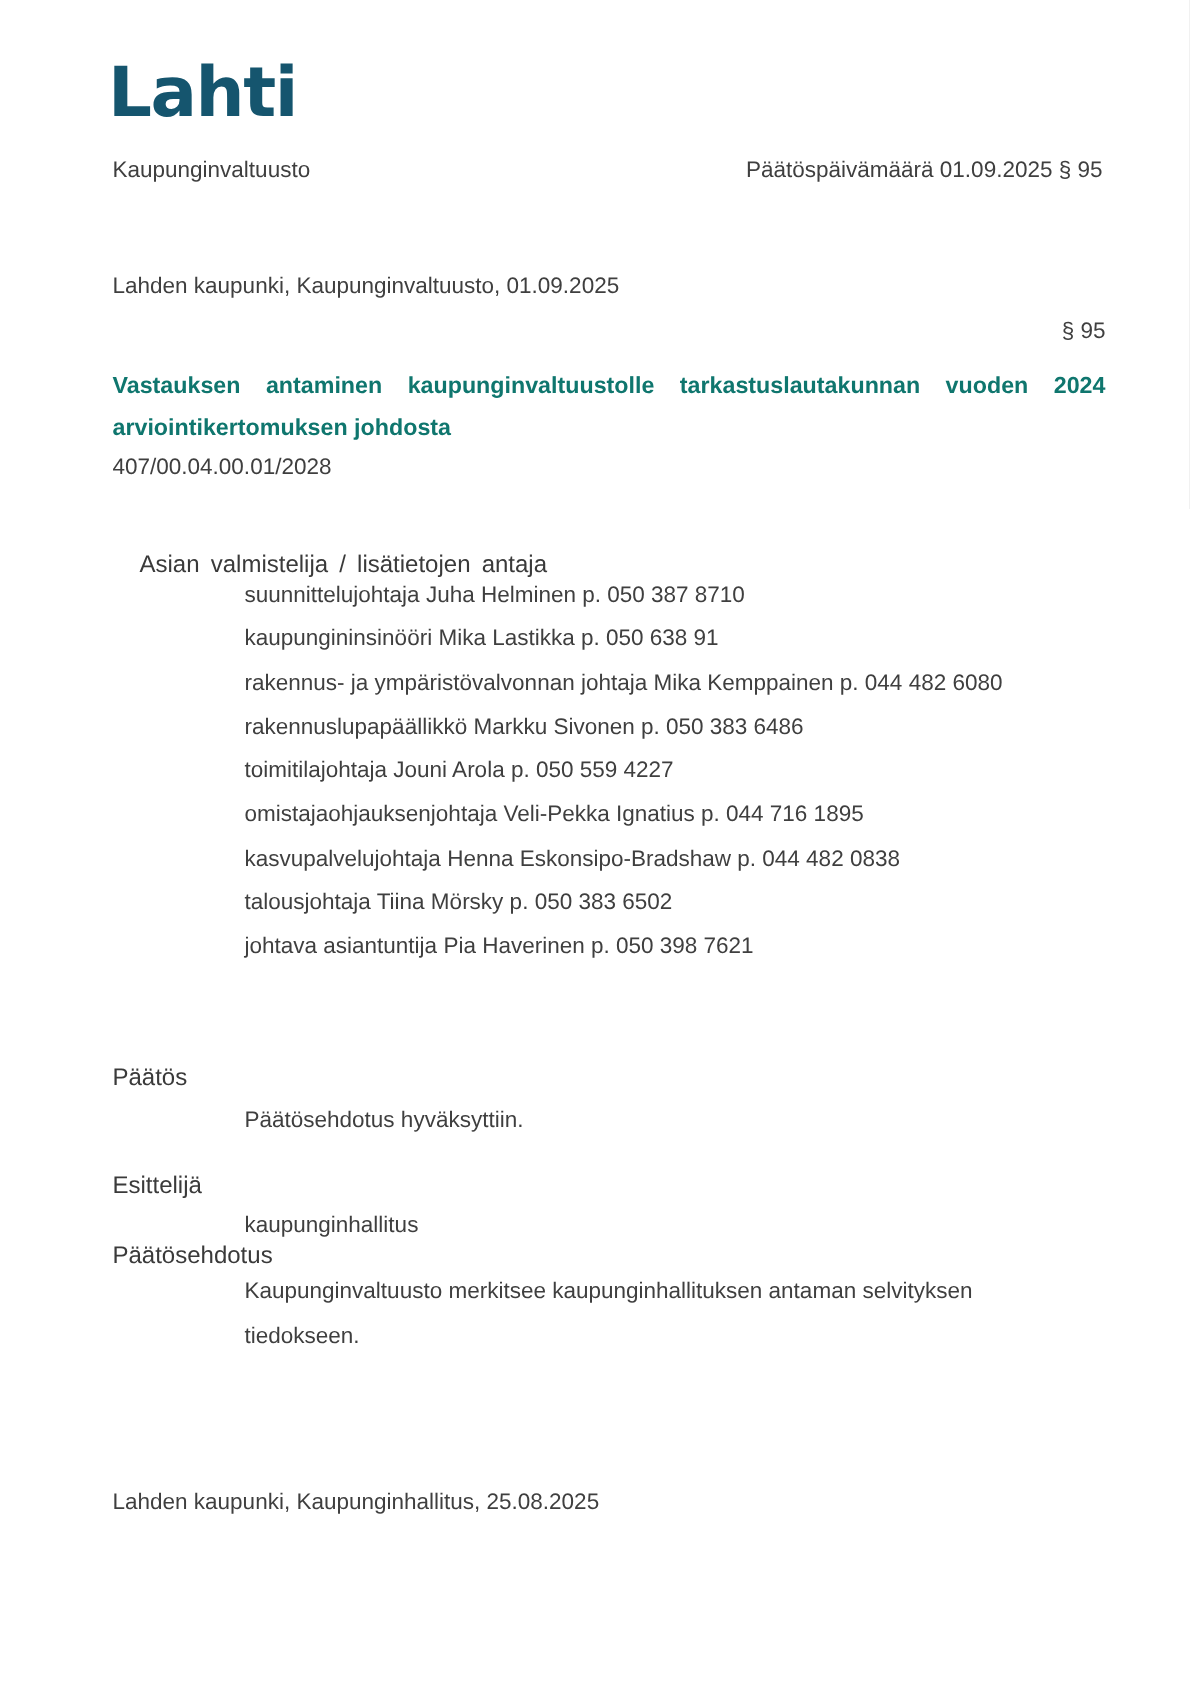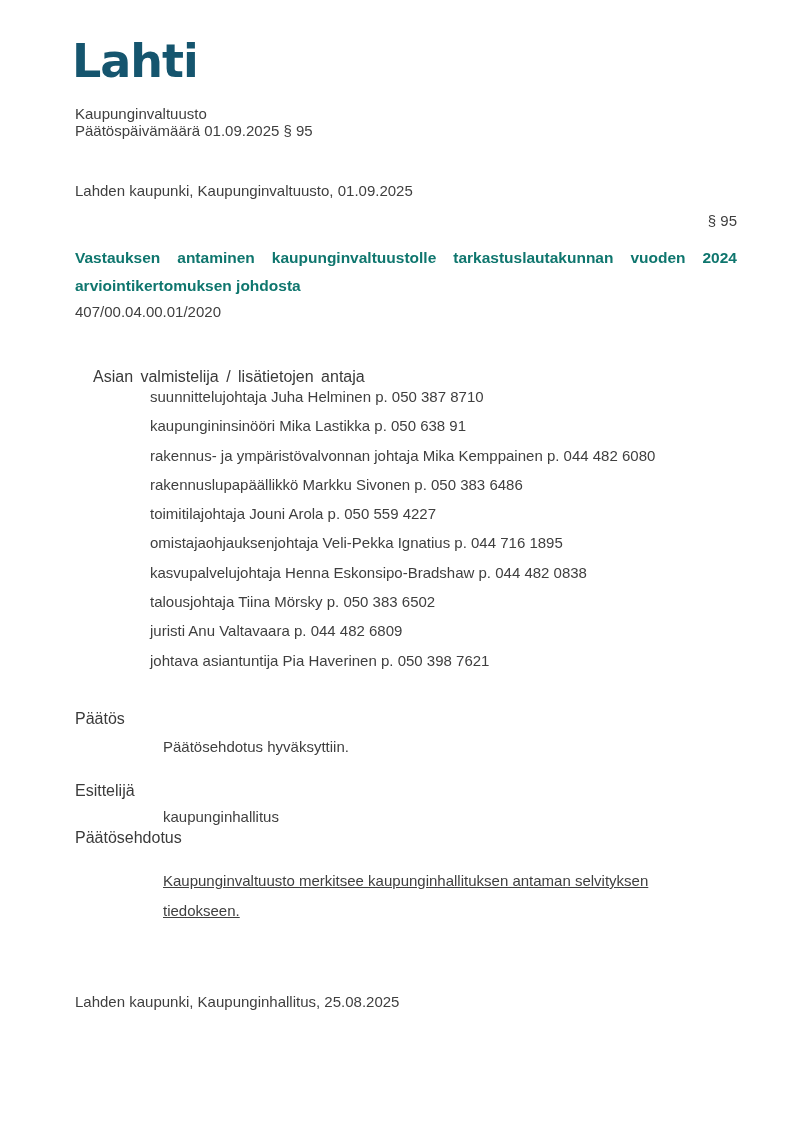--- a/index.html
+++ b/index.html
@@ -27,47 +27,46 @@
   }
   .header-row {
     position: absolute;
     top: 105px;
     left: 75px;
     right: 58px;
     display: flex;
     justify-content: space-between;
     font-size: 15px;
     color: #3f3f3f;
-    flex-direction: column;
   }
   .content { position: absolute; left: 75px; width: 662px; }
   .meeting-line { top: 182px; font-size: 15px; }
   .section-ref { top: 212px; font-size: 15px; text-align: right; }
   .doc-title {
     top: 244px;
     font-size: 15.5px;
     line-height: 28px;
     color: #0f766e;
     font-weight: 600;
     text-align: justify;
     text-align-last: left;
   }
   .case-number { top: 303px; font-size: 15px; }
   .sec-label { font-size: 16px; color: #3a3a3a; }
   .preparers-heading { top: 368px; word-spacing: 3px; margin-left: 18px; }
-  .contacts { top: 388px; left: 150px; width: 574px; font-size: 15px; }
+  .contacts { top: 388px; left: 163px; width: 574px; font-size: 15px; }
   .contact-line { height: 29.3px; }
   .decision-label { top: 710px; }
   .decision-text { top: 738px; left: 163px; font-size: 15px; }
   .presenter-label { top: 782px; }
   .presenter-text { top: 808px; left: 163px; font-size: 15px; }
   .proposal-label { top: 829px; }
   .proposal-text {
-    top: 866px; left: 163px; width: 540px;
-    font-size: 15px; line-height: 30px; text-decoration: underline;
+    top: 846px; left: 163px; width: 540px;
+    font-size: 15px; line-height: 30px;
   }
   .rationale-heading { top: 940px; word-spacing: 2px; }
   .footer-line { top: 993px; font-size: 15px; }
 </style>
 </head>
 <body>
 
 <div class="page">
 
   <div class="logo">Lahti</div>
@@ -76,34 +75,33 @@
     <span>Kaupunginvaltuusto</span>
     <span>Päätöspäivämäärä 01.09.2025 § 95</span>
   </div>
 
   <div class="content meeting-line">Lahden kaupunki, Kaupunginvaltuusto, 01.09.2025</div>
 
   <div class="content section-ref">§ 95</div>
 
   <div class="content doc-title">Vastauksen antaminen kaupunginvaltuustolle tarkastuslautakunnan vuoden 2024 arviointikertomuksen johdosta</div>
 
-  <div class="content case-number">407/00.04.00.01/2020</div>
+  <div class="content case-number">407/00.04.00.01/2028</div>
 
   <div class="content sec-label preparers-heading">Asian valmistelija / lisätietojen antaja</div>
 
   <div class="content contacts">
     <div class="contact-line">suunnittelujohtaja Juha Helminen p. 050 387 8710</div>
     <div class="contact-line">kaupungininsinööri Mika Lastikka p. 050 638 91</div>
     <div class="contact-line">rakennus- ja ympäristövalvonnan johtaja Mika Kemppainen p. 044 482 6080</div>
     <div class="contact-line">rakennuslupapäällikkö Markku Sivonen p. 050 383 6486</div>
     <div class="contact-line">toimitilajohtaja Jouni Arola p. 050 559 4227</div>
     <div class="contact-line">omistajaohjauksenjohtaja Veli-Pekka Ignatius p. 044 716 1895</div>
     <div class="contact-line">kasvupalvelujohtaja Henna Eskonsipo-Bradshaw p. 044 482 0838</div>
     <div class="contact-line">talousjohtaja Tiina Mörsky p. 050 383 6502</div>
-    <div class="contact-line">juristi Anu Valtavaara p. 044 482 6809</div>
     <div class="contact-line">johtava asiantuntija Pia Haverinen p. 050 398 7621</div>
   </div>
 
   <div class="content sec-label decision-label">Päätös</div>
   <div class="content decision-text">Päätösehdotus hyväksyttiin.</div>
 
   <div class="content sec-label presenter-label">Esittelijä</div>
   <div class="content presenter-text">kaupunginhallitus</div>
 
   <div class="content sec-label proposal-label">Päätösehdotus</div>

